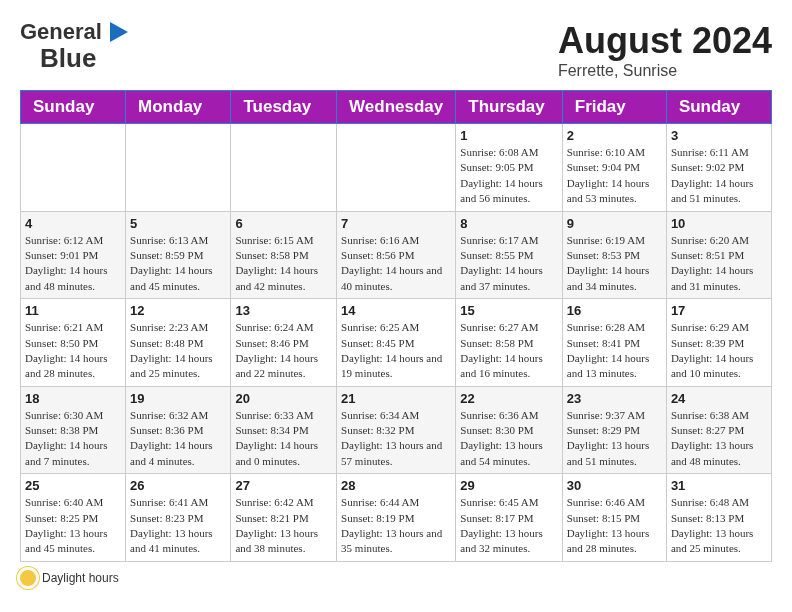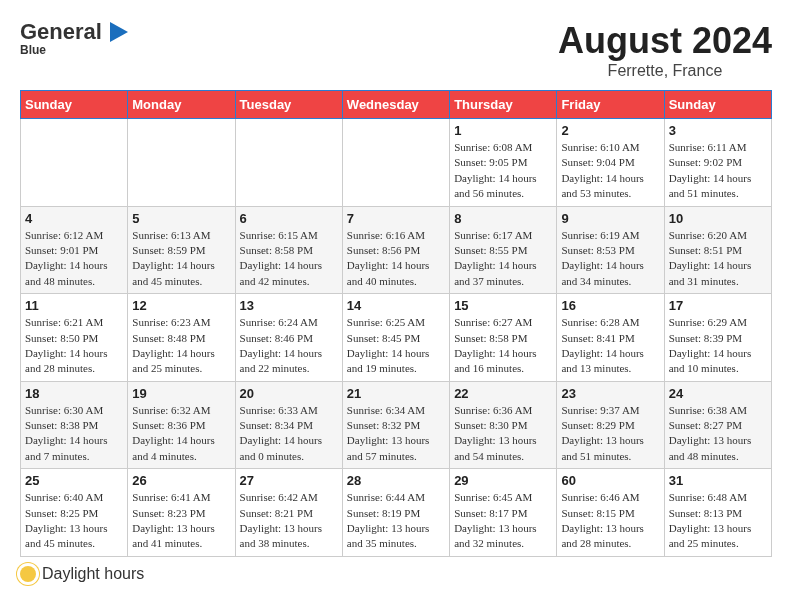--- a/index.html
+++ b/index.html
@@ -34,42 +34,42 @@
       border-left: 18px solid #1a6ebd;
       display: inline-block;
       margin-left: 2px;
     }
     .logo-line {
       display: flex;
       align-items: center;
       gap: 6px;
     }
     .title-area {
-      text-align: center;
+      text-align: left;
     }
     .month-year {
       font-size: 36px;
       font-weight: bold;
       color: #222;
     }
     .location {
       font-size: 16px;
       color: #444;
     }
     table {
       width: 100%;
       border-collapse: collapse;
       font-size: 11px;
     }
     thead tr th {
-      background-color: #ef4444;
+      background-color: #a21caf;
       color: #fff;
-      padding: 6px 4px;
+      padding: 6px 12px;
       text-align: left;
-      font-size: 13px;
+      font-size: 17px;
       font-weight: bold;
       border: 1px solid #2c7cd1;
     }
     tbody tr td {
       border: 1px solid #ccc;
       vertical-align: top;
       padding: 4px;
       width: 107px;
       min-height: 80px;
       background: #fff;
@@ -85,21 +85,21 @@
     }
     .day-detail {
       color: #333;
       font-size: 11px;
       line-height: 1.4;
       font-family: Liberation Serif, serif;
     }
     .empty { background: #fff !important; }
     .footer-note {
       margin-top: 8px;
-      font-size: 16px;
+      font-size: 12px;
       color: #333;
       display: flex;
       align-items: center;
       gap: 6px;
     }
     .sun-icon {
       width: 16px; height: 16px;
       background: #f5c842;
       border-radius: 50%;
       display: inline-block;
@@ -108,25 +108,25 @@
   </style>
 </head>
 <body>
 
 <div class="header">
   <div class="logo">
     <div class="logo-line">
       <span class="logo-text">General</span>
       <span class="logo-arrow"></span>
     </div>
-    <span class="logo-text blue" style="margin-left:0; font-size:12px;">Blue</span>
+    <span class="logo-text blue" style="margin-left:20px; font-size:26px;">Blue</span>
   </div>
   <div class="title-area">
     <div class="month-year">August 2024</div>
-    <div class="location">Ferrette, France</div>
+    <div class="location">Ferrette, Sunrise</div>
   </div>
 </div>
 
 <table>
   <thead>
     <tr>
     <th>Sunday</th>
         <th>Monday</th>
         <th>Tuesday</th>
         <th>Wednesday</th>
@@ -217,21 +217,21 @@
       <tr>
         <td>
           <div class="day-num">11</div>
           <div class="day-detail">Sunrise: 6:21 AM
 Sunset: 8:50 PM
 Daylight: 14 hours
 and 28 minutes.</div>
         </td>
         <td>
           <div class="day-num">12</div>
-          <div class="day-detail">Sunrise: 6:23 AM
+          <div class="day-detail">Sunrise: 2:23 AM
 Sunset: 8:48 PM
 Daylight: 14 hours
 and 25 minutes.</div>
         </td>
         <td>
           <div class="day-num">13</div>
           <div class="day-detail">Sunrise: 6:24 AM
 Sunset: 8:46 PM
 Daylight: 14 hours
 and 22 minutes.</div>
@@ -346,21 +346,21 @@
 and 35 minutes.</div>
         </td>
         <td>
           <div class="day-num">29</div>
           <div class="day-detail">Sunrise: 6:45 AM
 Sunset: 8:17 PM
 Daylight: 13 hours
 and 32 minutes.</div>
         </td>
         <td>
-          <div class="day-num">60</div>
+          <div class="day-num">30</div>
           <div class="day-detail">Sunrise: 6:46 AM
 Sunset: 8:15 PM
 Daylight: 13 hours
 and 28 minutes.</div>
         </td>
         <td>
           <div class="day-num">31</div>
           <div class="day-detail">Sunrise: 6:48 AM
 Sunset: 8:13 PM
 Daylight: 13 hours

